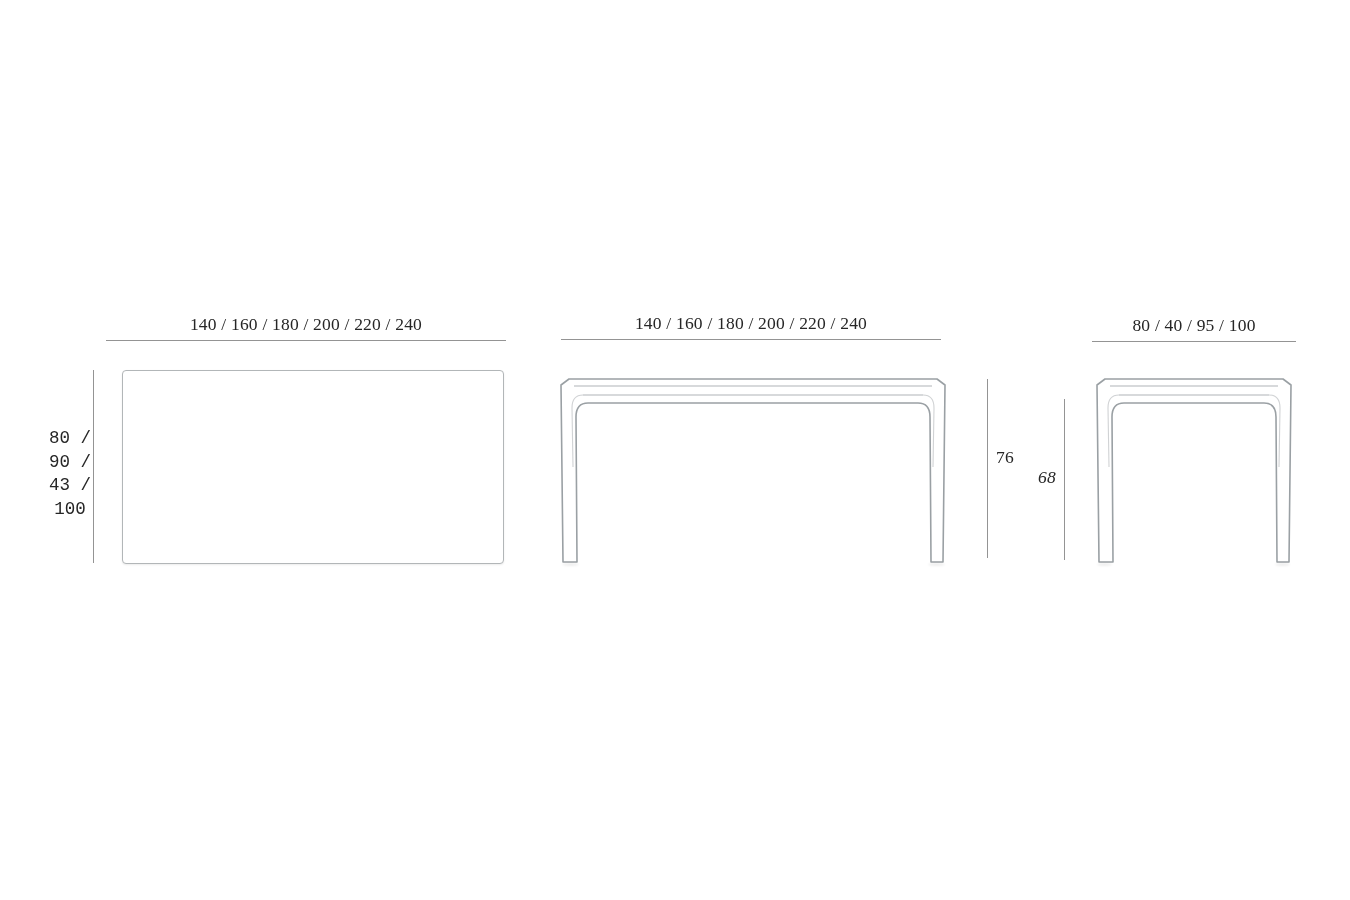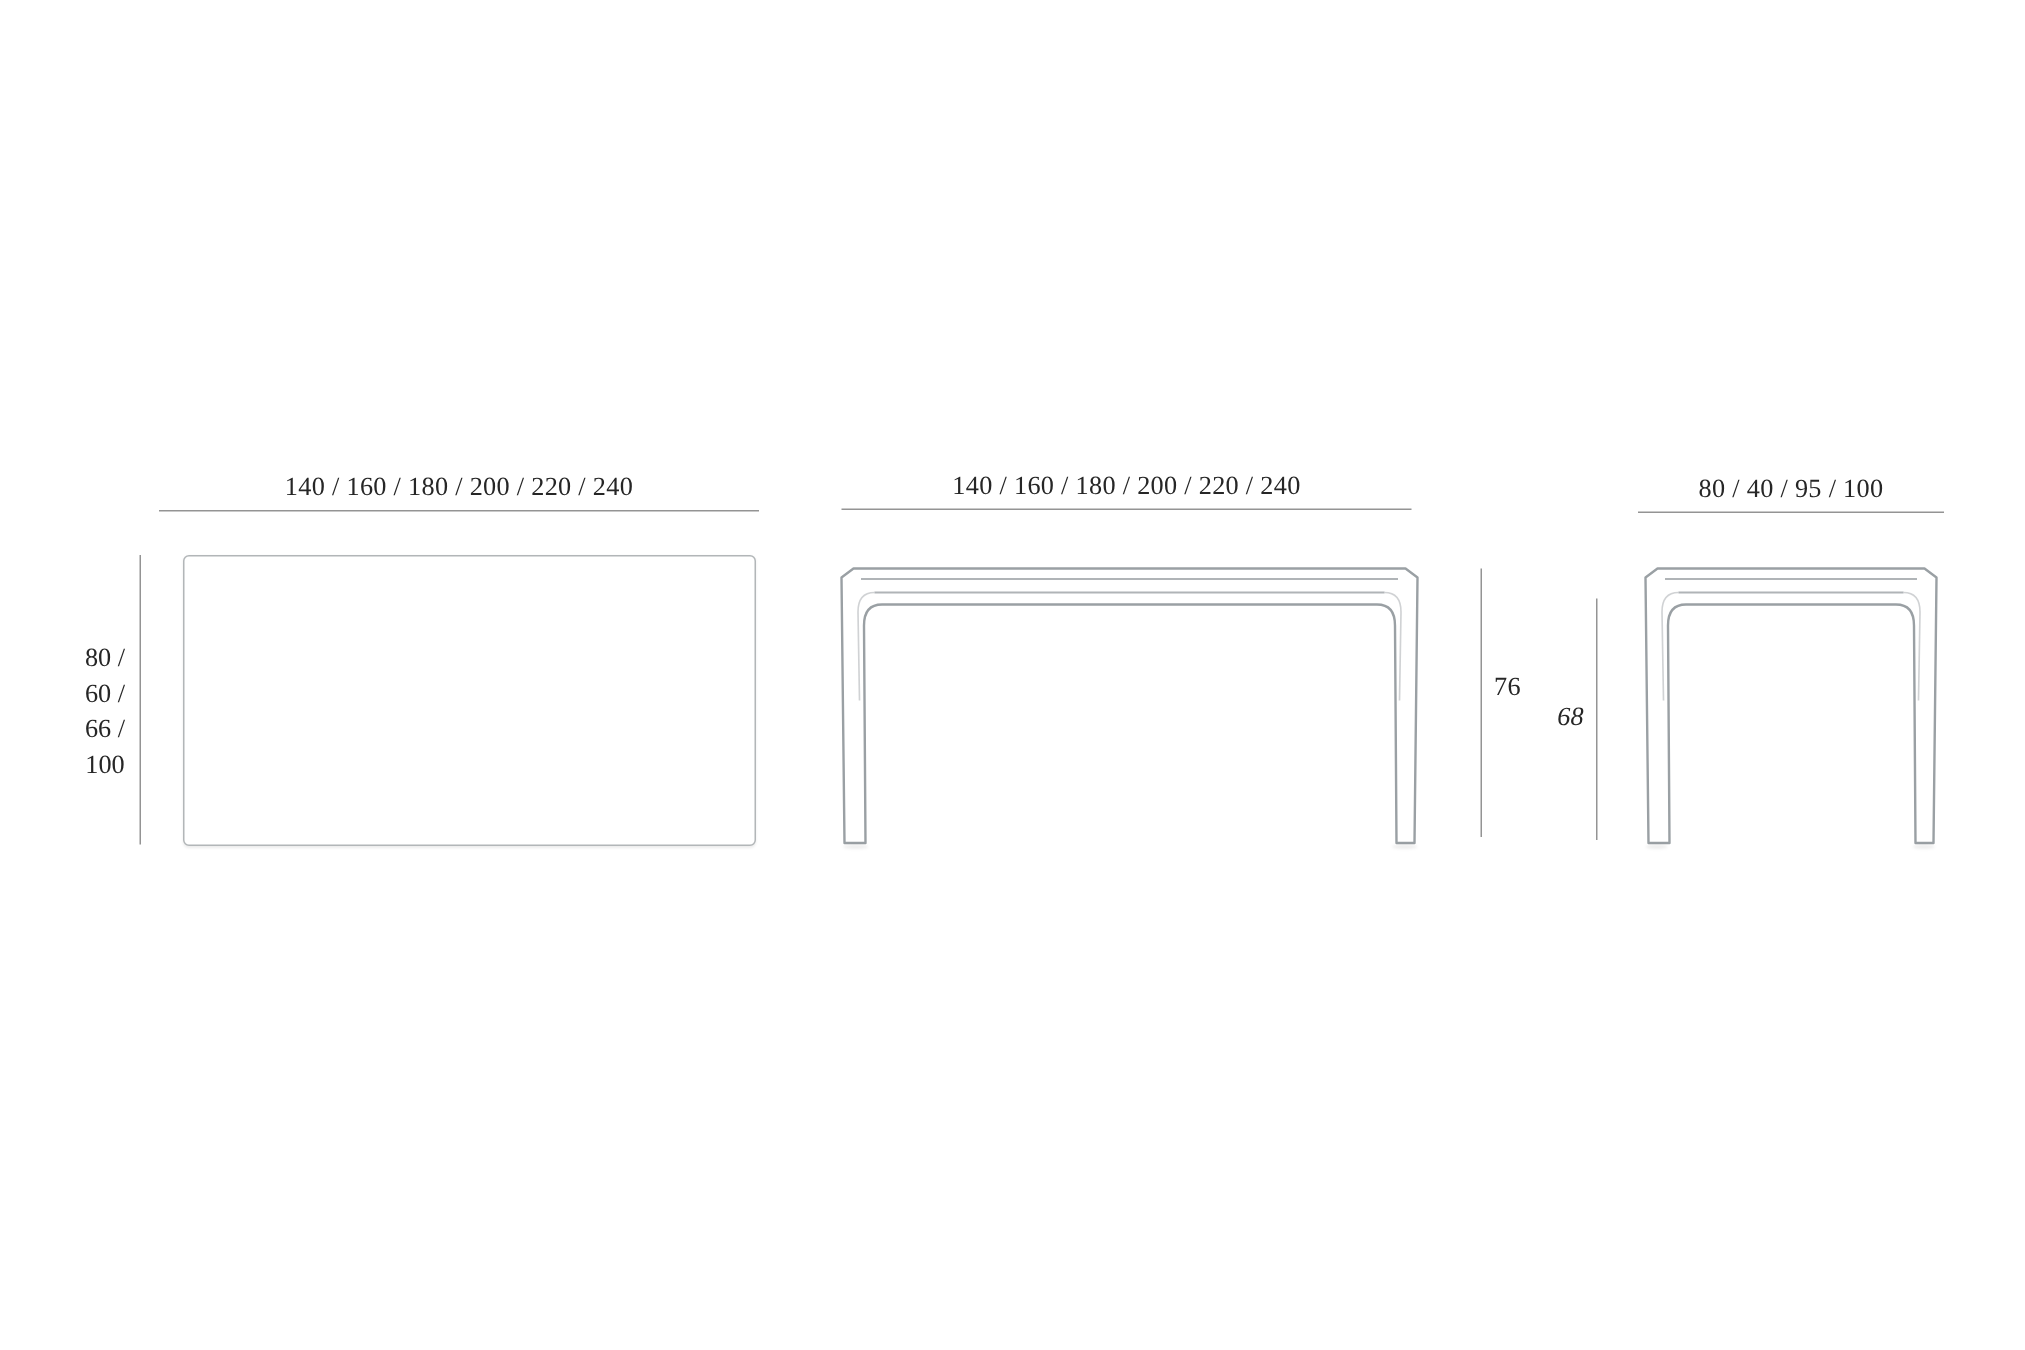--- a/index.html
+++ b/index.html
@@ -34,21 +34,21 @@
     position:absolute;width:1.4px;
     background:var(--dimension-line);
   }
   .stack-label{
     position:absolute;
     color:var(--text);
     font-size:17.5px;
     line-height:23.5px;
     text-align:center;
   }
-  .stack-label span{display:block;}
+  .stack-label span{display:block;font-family:Liberation Mono, monospace;}
   .plan-rect{
     position:absolute;
     left:122px;top:370px;width:380px;height:192px;
     border:1px solid #b2b6b8;
     border-radius:4px;
     background:#ffffff;
     box-shadow:0 1px 2px rgba(0,0,0,0.08);
   }
   svg.view{position:absolute;overflow:visible;}
   .outline{fill:#ffffff;stroke:var(--drawing-outline);stroke-width:1.6;stroke-linejoin:round;}
@@ -64,22 +64,22 @@
 </head>
 <body>
 
 <div class="canvas">
 
   <div class="dim-label" style="left:106px;top:315px;width:400px;">140 / 160 / 180 / 200 / 220 / 240</div>
   <div class="dim-line-h" style="left:106px;top:340px;width:400px;"></div>
 
   <div class="stack-label" style="left:45px;top:427px;width:50px;">
     <span>80 /</span>
-    <span>60 /</span>
-    <span>66 /</span>
+    <span>90 /</span>
+    <span>43 /</span>
     <span>100</span>
   </div>
   <div class="dim-line-v" style="left:93px;top:370px;height:193px;"></div>
 
   <div class="plan-rect"></div>
 
   <div class="dim-label" style="left:561px;top:314px;width:380px;">140 / 160 / 180 / 200 / 220 / 240</div>
   <div class="dim-line-h" style="left:561px;top:339px;width:380px;"></div>
 
   <svg class="view" style="left:553px;top:372px;" width="400" height="200" viewBox="0 0 400 200">

